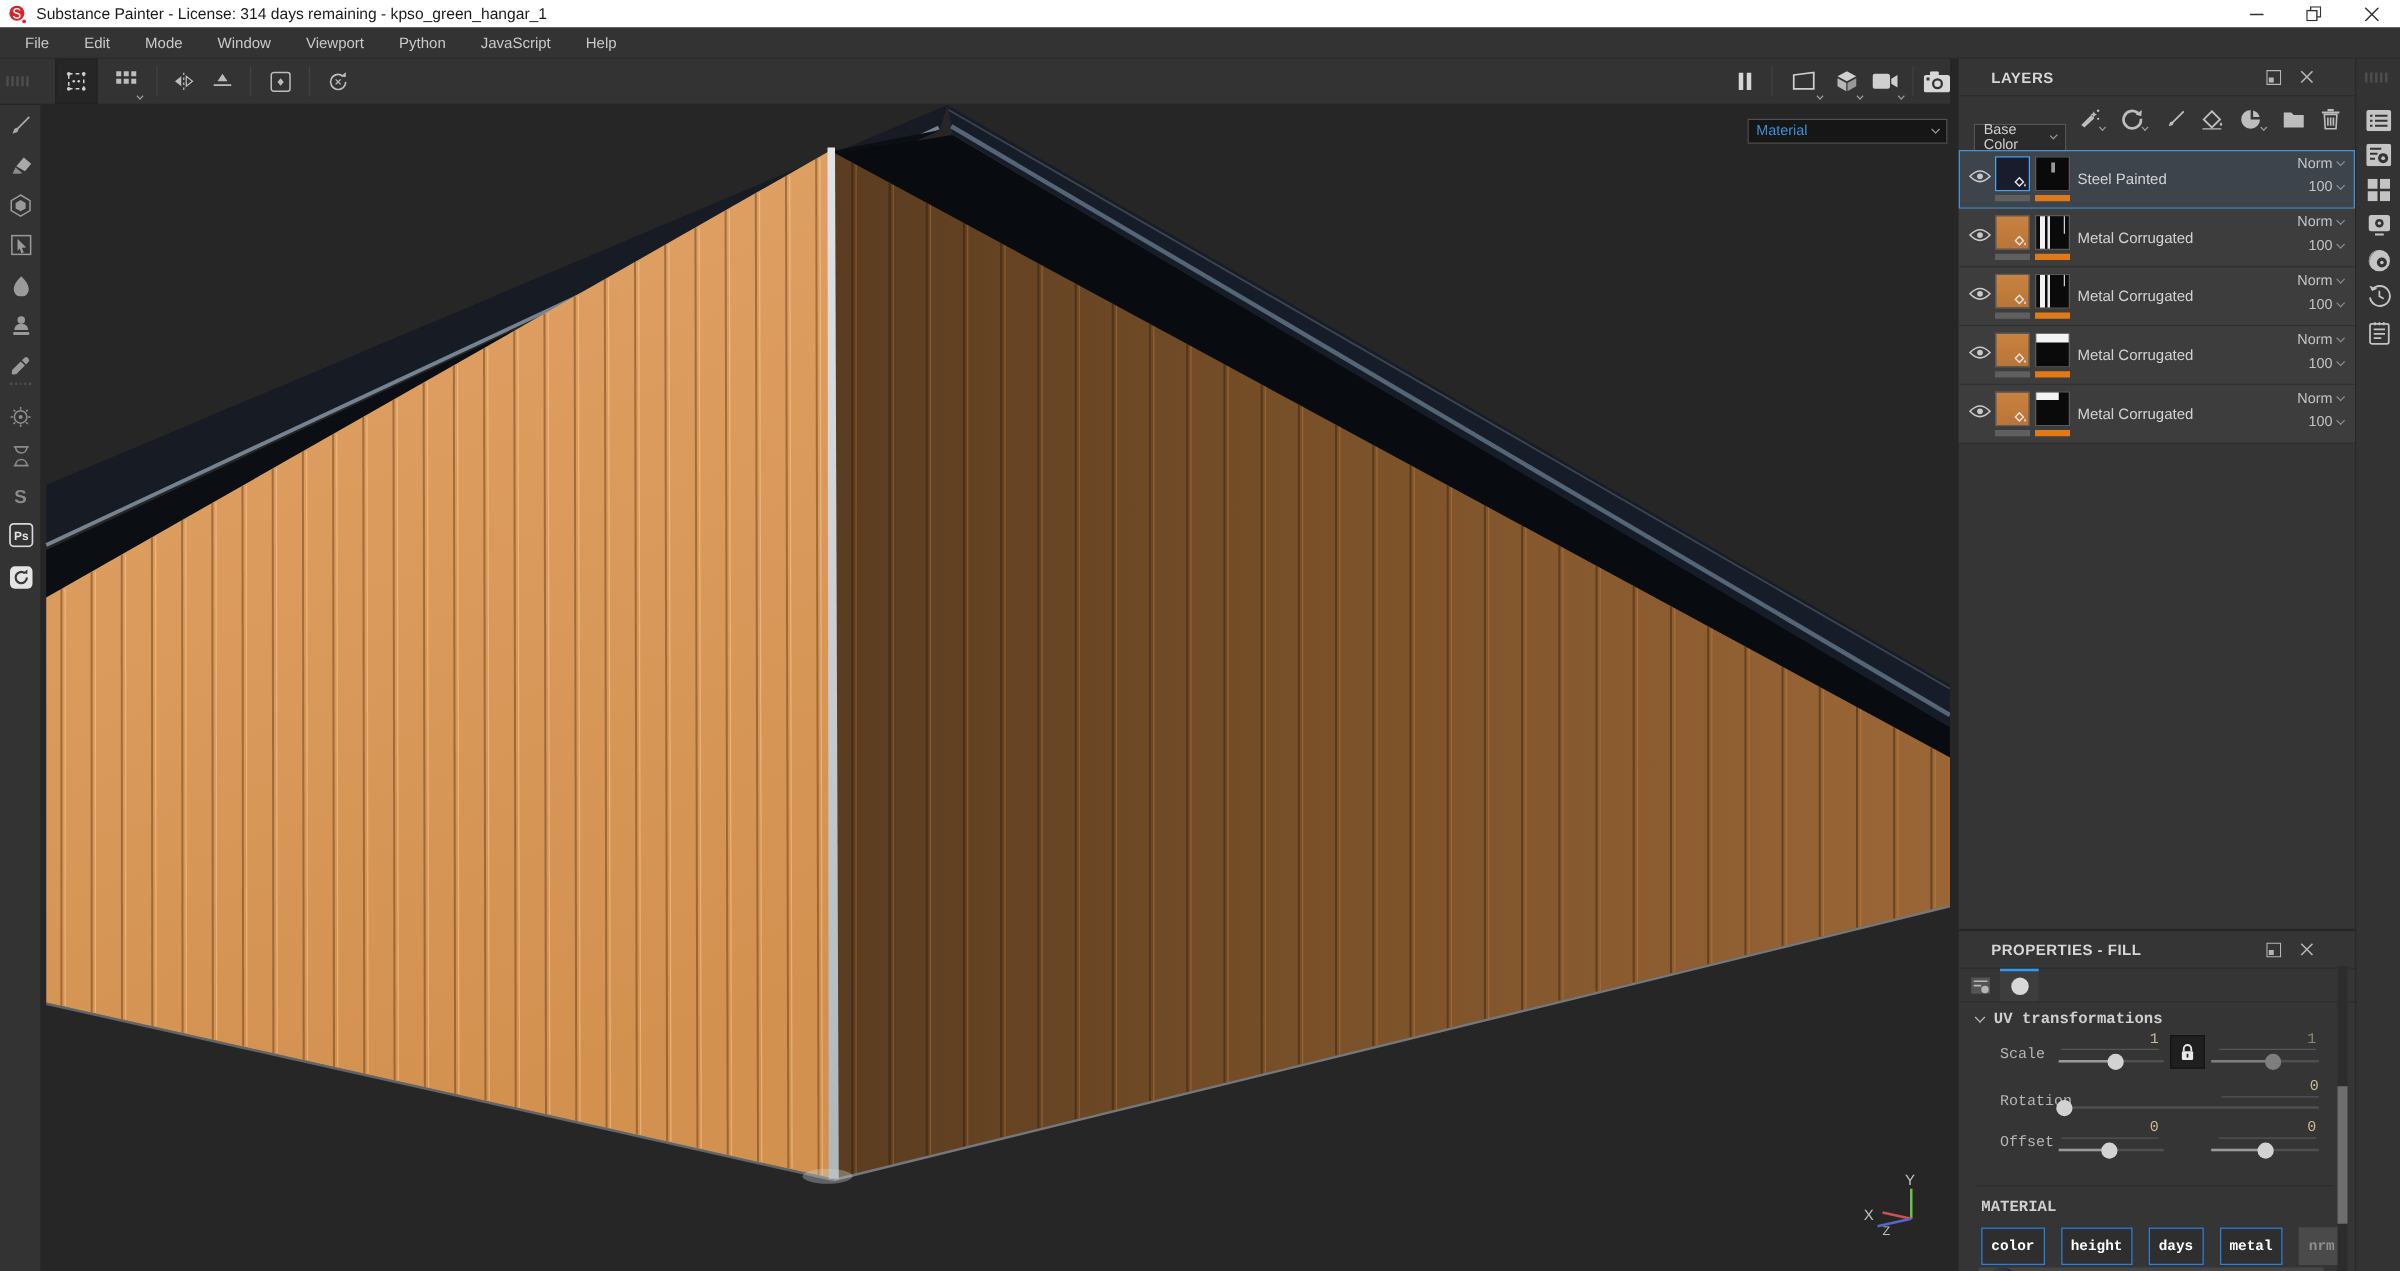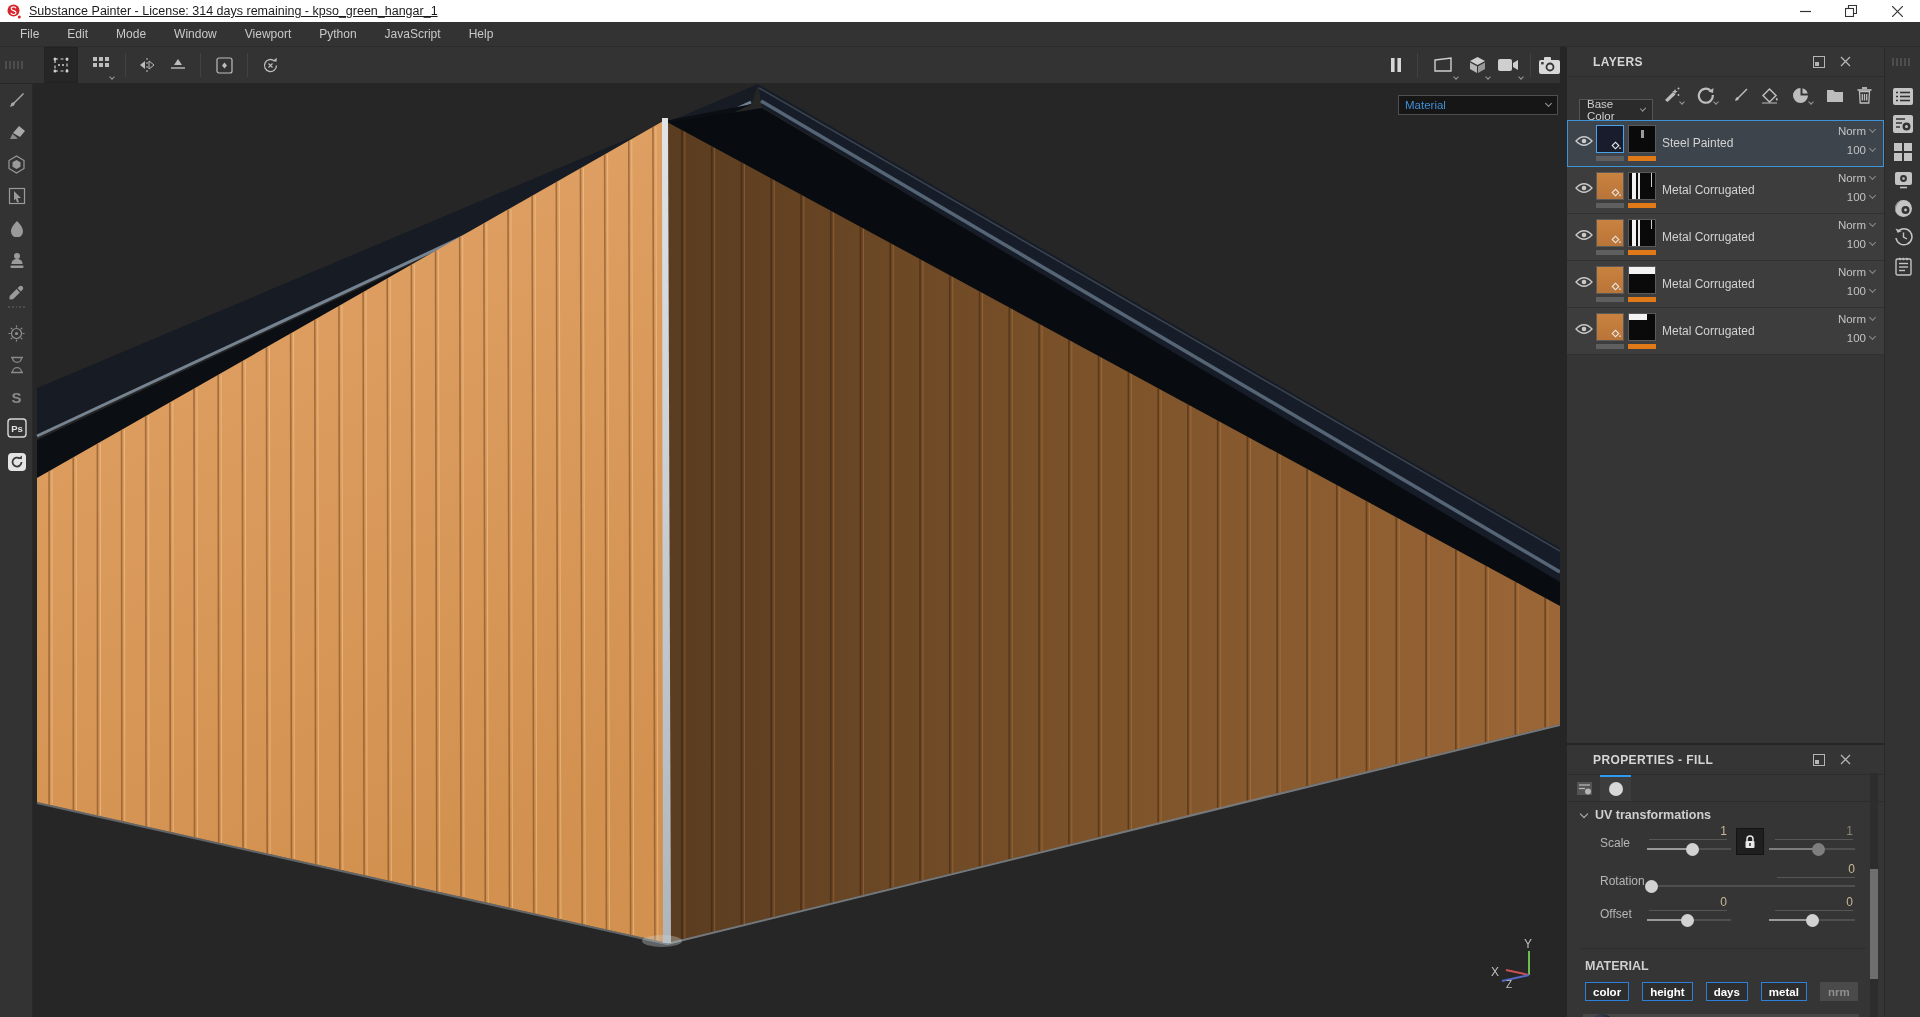--- a/index.html
+++ b/index.html
@@ -5,21 +5,21 @@
   * { margin:0; padding:0; box-sizing:border-box; }
   html,body { background:#1b1b1b; }
   #app {
     position:relative; width:1920px; height:1017px; overflow:hidden;
     font-family:"Liberation Sans","DejaVu Sans",sans-serif; font-size:12px;
     background:#333333; color:#c9c9c9; user-select:none;
   }
   
   .titlebar { position:absolute; left:0; top:0; width:1920px; height:22px; background:#ffffff; display:flex; align-items:center; }
   .titlebar .logo { margin:0 8px 0 7px; display:flex; }
-  .titlebar .title { color:#1b1b1b; font-size:12.5px;text-decoration:underline; }
+  .titlebar .title { color:#1b1b1b; font-size:12.5px; }
   .titlebar .spacer { flex:1; }
   .win-btn { width:46px; height:22px; display:flex; align-items:center; justify-content:center; }
   .win-btn svg { display:block; }
   
   .menubar { position:absolute; left:0; top:22px; width:1920px; height:25px; background:#333333; display:flex; align-items:center; padding-left:6px; border-bottom:1px solid #2b2b2b; }
   .menu-item { padding:0 14px; color:#c9c9c9; font-size:12px; line-height:25px; }
   
   .body { position:absolute; left:0; top:47px; width:1920px; height:970px; background:#262626; }
   
   .toolbar { position:absolute; left:0; top:0; width:1560px; height:37px; background:#333333; border-bottom:1px solid #262626; }
@@ -77,34 +77,34 @@
   .mstripe .s2 { position:absolute; left:9px; top:0; width:2px; height:100%; background:#e8e8e8; }
   .mstripe .s3 { position:absolute; right:3px; top:0; width:1.5px; height:55%; background:#cfcfcf; }
   .m3 .s3 { height:35%; }
   .mtop .t1 { position:absolute; left:0; top:0; width:100%; height:7px; background:#f4f4f4; }
   .m5 .t1 { width:70%; height:6px; }
   
   .props-panel { position:absolute; left:0; top:696px; width:317px; height:274px; background:#353535; border-top:2px solid #262626; }
   .tabs { height:27px; display:flex; align-items:stretch; border-bottom:1px solid #2c2c2c; padding-left:2px; }
   .tab { width:31px; display:flex; align-items:center; justify-content:center; }
   .tab.active { background:#3d3d3d; border-top:2px solid #2f9bf0; }
-  .props-content { position:relative; height:215px; }
+  .props-content { position:relative; height:215px;font-family:Liberation Mono, monospace; }
   .sec-row { position:absolute; left:14px; top:6px; display:flex; align-items:center; gap:8px; }
   .sec-chev { width:6px; height:6px; border-right:1.6px solid #bbb; border-bottom:1.6px solid #bbb; transform:rotate(45deg); margin-top:-3px; }
   .sec-label { font-weight:bold; color:#cfcfcf; font-size:12.5px; }
   .prop-label { position:absolute; color:#b5b5b5; font-size:12px; }
   .pval { position:absolute; color:#c9b795; font-size:12px; text-align:right; width:78px; border-bottom:1px solid #565656; padding-bottom:1px; }
   .track { position:absolute; height:2px; background:#4f4f4f; }
   .track .fill { position:absolute; left:0; top:0; height:2px; background:#9a9a9a; }
   .knob { position:absolute; width:13px; height:13px; border-radius:50%; background:#d2d2d2; top:-5.5px; }
   .knob.dim { background:#7e7e7e; }
   .lock-btn { position:absolute; width:28px; height:27px; background:#1f1f1f; border:1px solid #141414; display:flex; align-items:center; justify-content:center; }
   .hsep { position:absolute; left:14px; right:18px; height:1px; background:#2c2c2c; }
   .chan-row { position:absolute; top:270px; left:18px; display:flex; gap:13px; }
-  .chan { height:19px; padding:0 7px; display:flex; align-items:center; background:#2e2e2e; border:1.5px solid #2e7fd9; color:#ffffff; font-weight:bold; font-size:11.5px; }
+  .chan { height:30px; padding:0 7px; display:flex; align-items:center; background:#2e2e2e; border:1.5px solid #2e7fd9; color:#ffffff; font-weight:bold; font-size:11.5px; }
   .chan.off { background:#4a4a4a; border:1.5px solid #4a4a4a; color:#8f8f8f; }
   .banner { position:absolute; left:16px; top:302px; width:276px; height:20px; background:#464646; display:flex; align-items:center; overflow:hidden; }
   .banner .sphere { width:26px; height:26px; border-radius:50%; margin:6px 8px 0 6px; background:radial-gradient(circle at 35% 30%, #465062, #10141f 70%); flex:none; }
   .pscroll { position:absolute; right:6px; top:28px; width:8px; height:244px; background:#2d2d2d; }
   .pscroll .pthumb { position:absolute; left:0; width:8px; top:96px; height:110px; background:#6e6e6e; }
   
   .dock { position:absolute; left:1884px; top:0; width:36px; height:970px; background:#333333; border-left:1px solid #292929; }
   .dock-grip { position:absolute; left:7px; top:11px; display:flex; gap:2px; }
   .dock-grip i { width:2px; height:8px; background:#4d4d4d; }
   .dk-icon { position:absolute; left:6px; width:24px; height:24px; display:flex; align-items:center; justify-content:center; }

